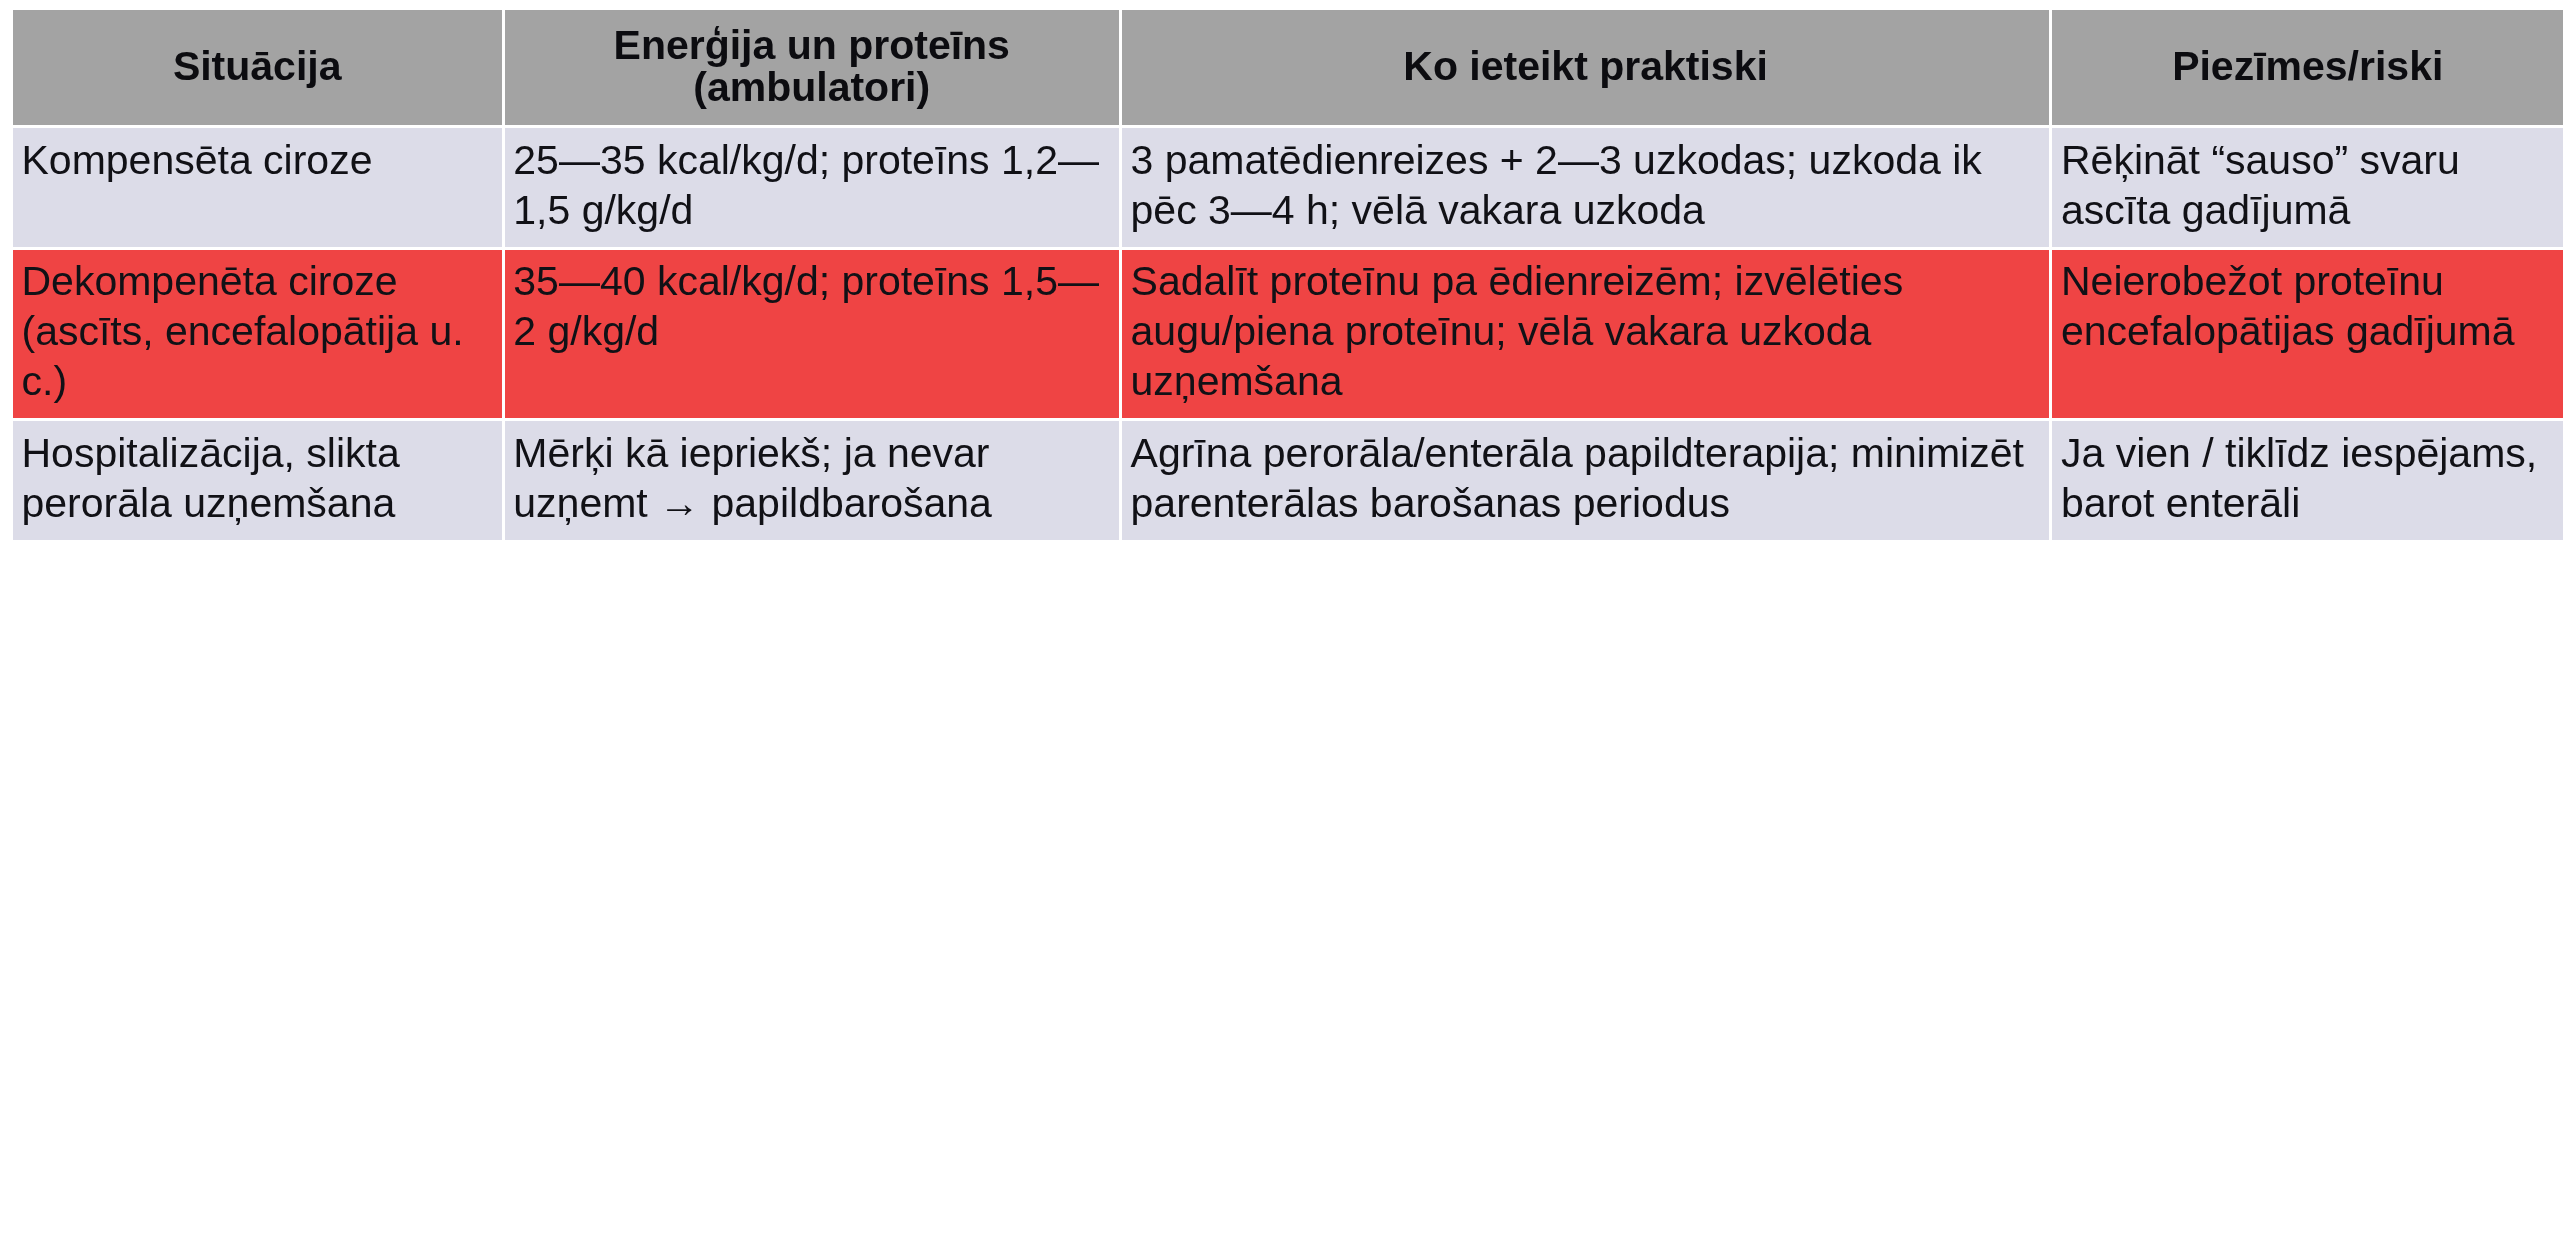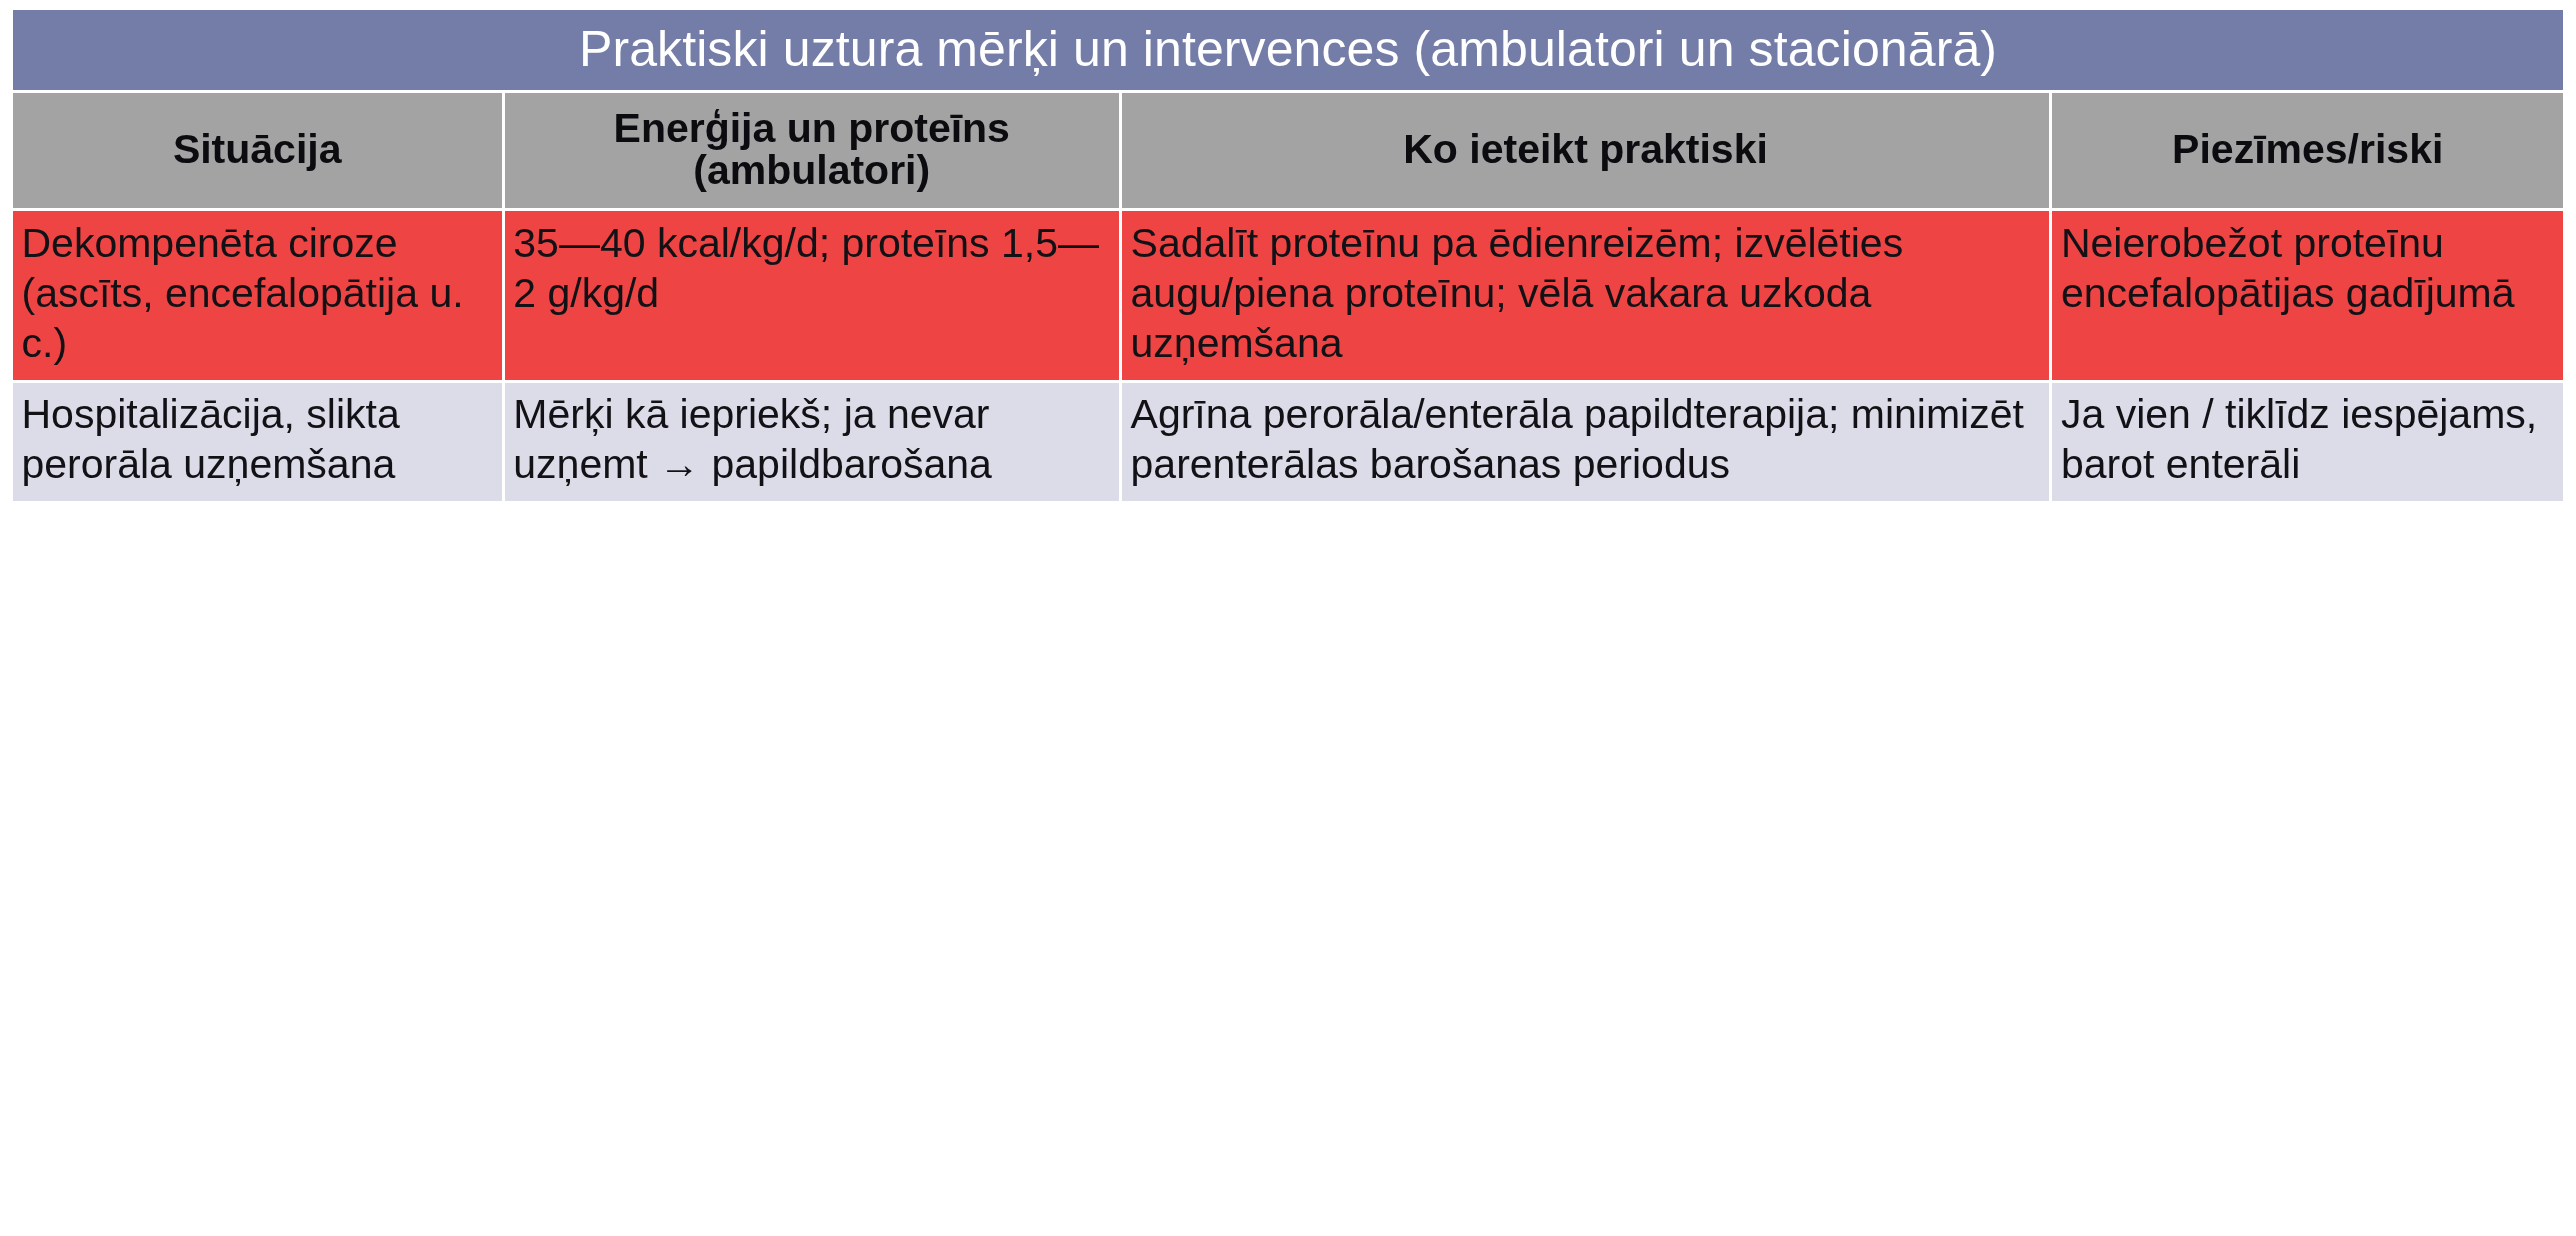--- a/index.html
+++ b/index.html
@@ -78,31 +78,34 @@
 
 <div class="table-wrap">
   <table class="nutri-table">
     <colgroup>
       <col class="c-sit">
       <col class="c-en">
       <col class="c-ko">
       <col class="c-pz">
     </colgroup>
     <thead>
-      <tr class="title-row">
-        <th class="title-cell" colspan="4">Praktiski uztura mērķi un intervences (ambulatori un stacionārā)</th>
-      </tr>
       <tr class="head-row">
         <th>Situācija</th>
         <th>Enerģija un proteīns (ambulatori)</th>
         <th>Ko ieteikt praktiski</th>
         <th>Piezīmes/riski</th>
       </tr>
     </thead>
     <tbody>
+      <tr class="data-row odd">
+        <td>Kompensēta ciroze</td>
+        <td>25—35 kcal/kg/d; proteīns 1,2—1,5 g/kg/d</td>
+        <td>3 pamatēdienreizes + 2—3 uzkodas; uzkoda ik pēc 3—4 h; vēlā vakara uzkoda</td>
+        <td>Rēķināt “sauso” svaru ascīta gadījumā</td>
+      </tr>
       <tr class="data-row even">
         <td>Dekompenēta ciroze (ascīts, encefalopātija u. c.)</td>
         <td>35—40 kcal/kg/d; proteīns 1,5—2 g/kg/d</td>
         <td>Sadalīt proteīnu pa ēdienreizēm; izvēlēties augu/piena proteīnu; vēlā vakara uzkoda uzņemšana</td>
         <td>Neierobežot proteīnu encefalopātijas gadījumā</td>
       </tr>
       <tr class="data-row odd">
         <td>Hospitalizācija, slikta perorāla uzņemšana</td>
         <td>Mērķi kā iepriekš; ja nevar uzņemt → papildbarošana</td>
         <td>Agrīna perorāla/enterāla papildterapija; minimizēt parenterālas barošanas periodus</td>

